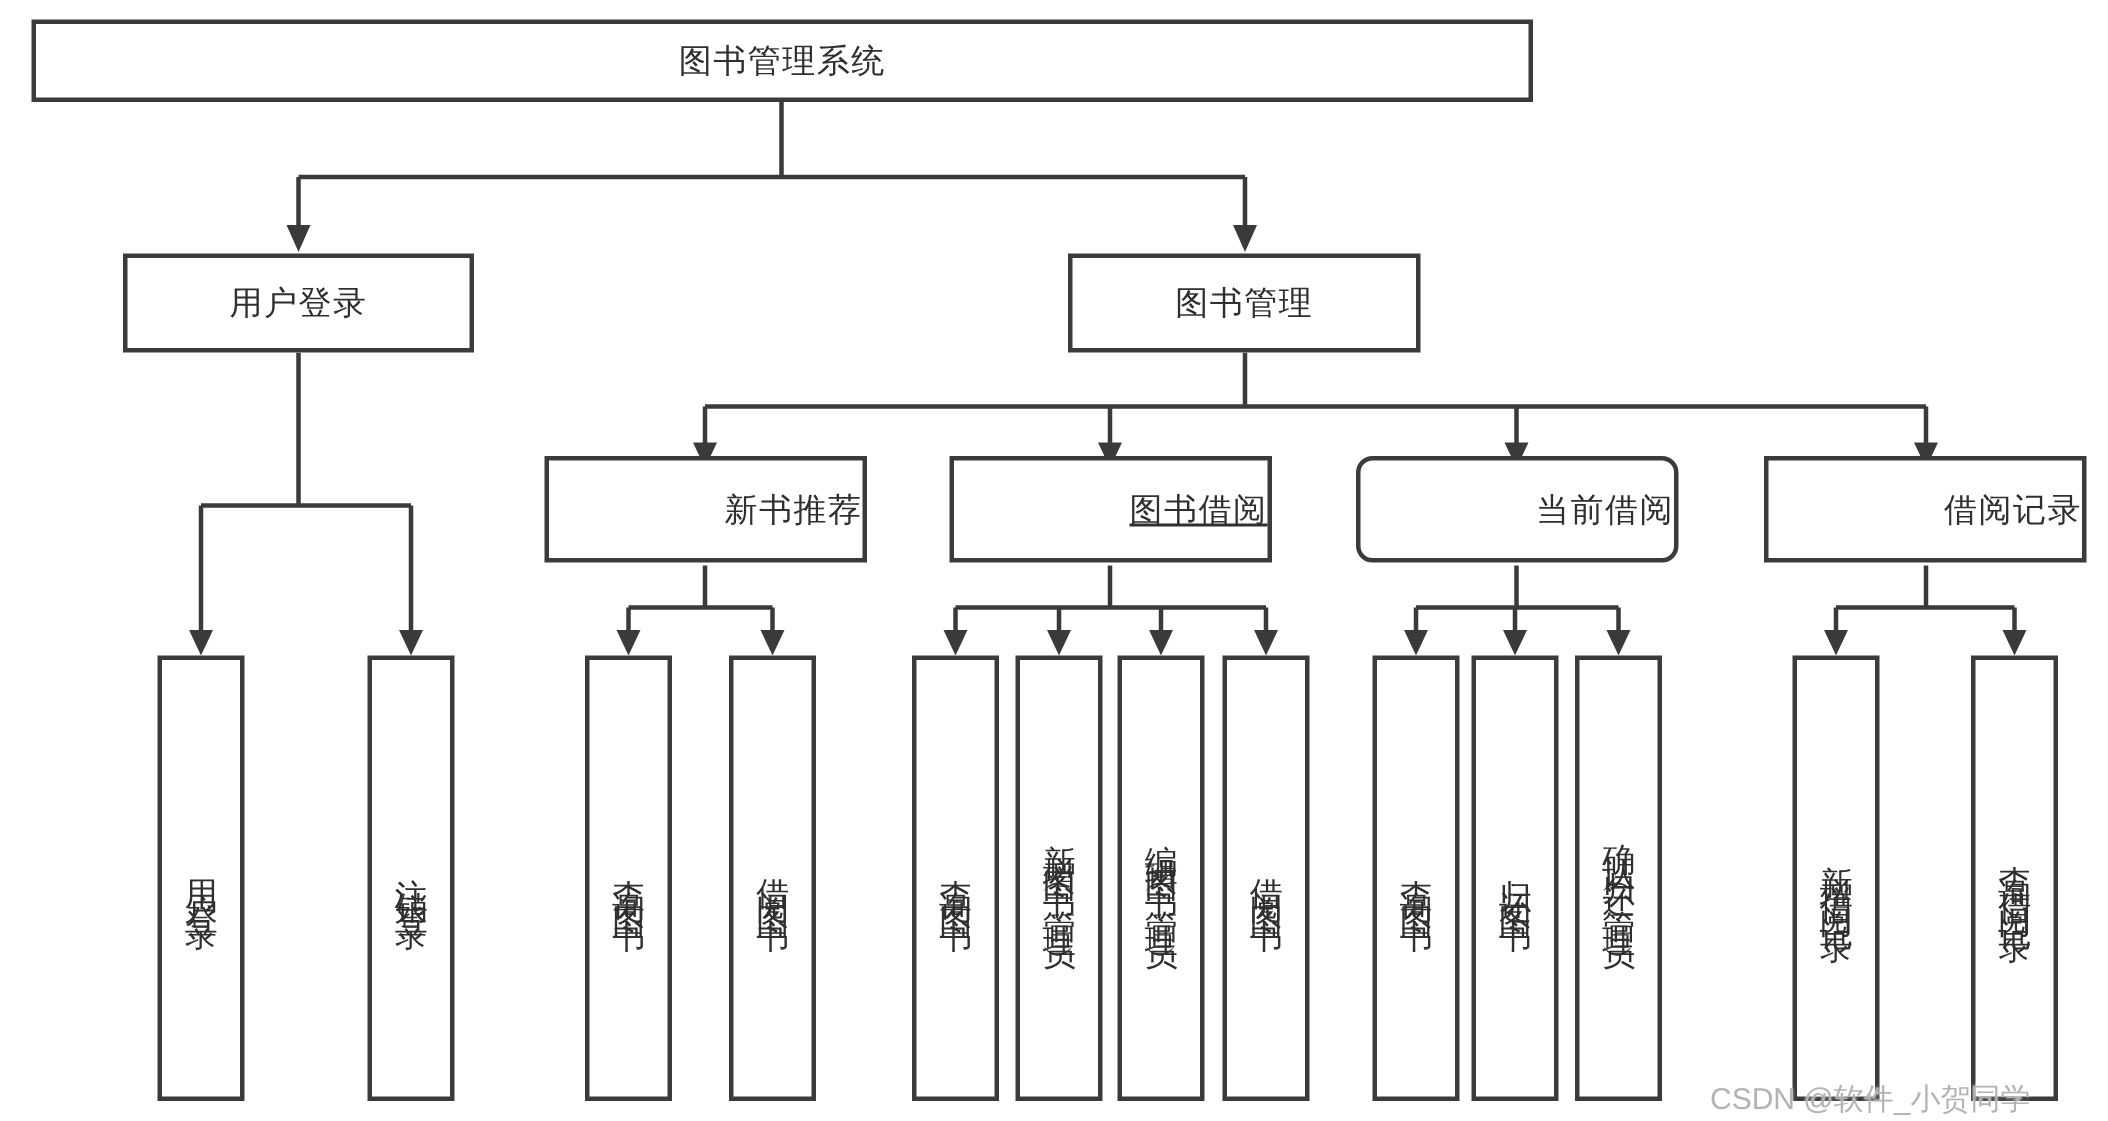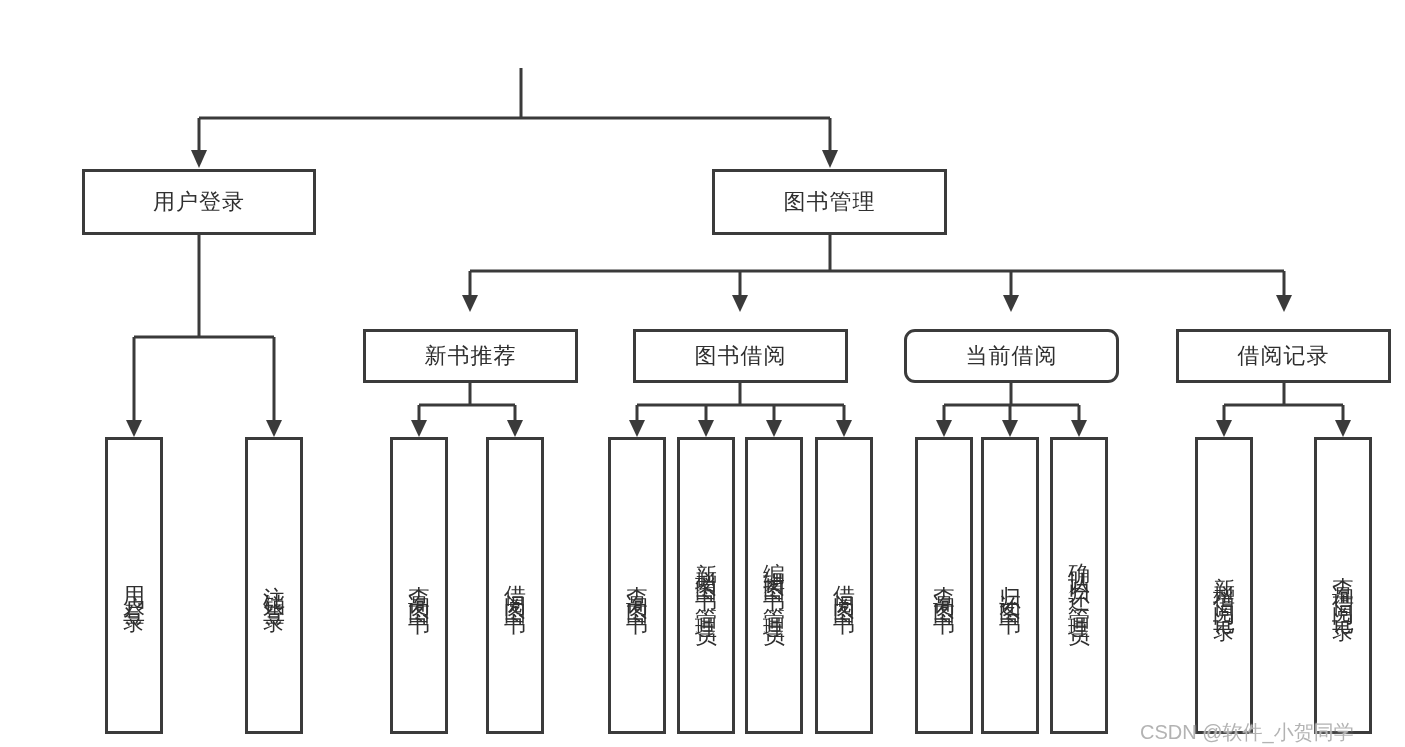--- a/index.html
+++ b/index.html
@@ -51,23 +51,23 @@
     font-size: 22px;
     letter-spacing: 9px;
     line-height: 1.1;
   }
   
   .n-root   { left: 21px;   top: 13px;  width: 1001px; height: 55px; }
   
   .n-ulogin { left: 82px;   top: 169px; width: 234px;  height: 66px; }
   .n-bmgmt  { left: 712px;  top: 169px; width: 235px;  height: 66px; justify-content: center; }
   
-  .n-l3     { top: 329px; width: 215px; height: 54px; }
+  .n-l3     { top: 304px; width: 215px; height: 71px; justify-content: flex-end; }
   .n-nbr    { left: 363px; }
-  .n-bbw    { left: 633px; }
+  .n-bbw    { left: 633px; text-decoration: underline; }
   .n-cbw    { left: 904px; border-radius: 11px; }
   .n-brec   { left: 1176px; }
   
   .n-leaf   { top: 437px; width: 58px; height: 297px; }
   .n-lf1  { left: 105px; }
   .n-lf2  { left: 245px; }
   .n-lf3  { left: 390px; }
   .n-lf4  { left: 486px; }
   .n-lf5  { left: 608px; }
   .n-lf6  { left: 677px; }
@@ -122,20 +122,23 @@
     <path class="line" d="M1011 377 V405 M944 405 H1079 M944 405 V421 M1010 405 V421 M1079 405 V421"></path>
     <path class="head" d="M936 420 L952 420 L944 437 Z"></path>
     <path class="head" d="M1002 420 L1018 420 L1010 437 Z"></path>
     <path class="head" d="M1071 420 L1087 420 L1079 437 Z"></path>
 
     <path class="line" d="M1284 377 V405 M1224 405 H1343 M1224 405 V421 M1343 405 V421"></path>
     <path class="head" d="M1216 420 L1232 420 L1224 437 Z"></path>
     <path class="head" d="M1335 420 L1351 420 L1343 437 Z"></path>
   </svg>
 
+  <div class="node hnode n-root">
+    <span>图书管理系统</span>
+  </div>
 
   <div class="node hnode n-ulogin">
     <span>用户登录</span>
   </div>
   <div class="node hnode n-bmgmt">
     <span>图书管理</span>
   </div>
 
   <div class="node hnode n-l3 n-nbr">
     <span>新书推荐</span>

